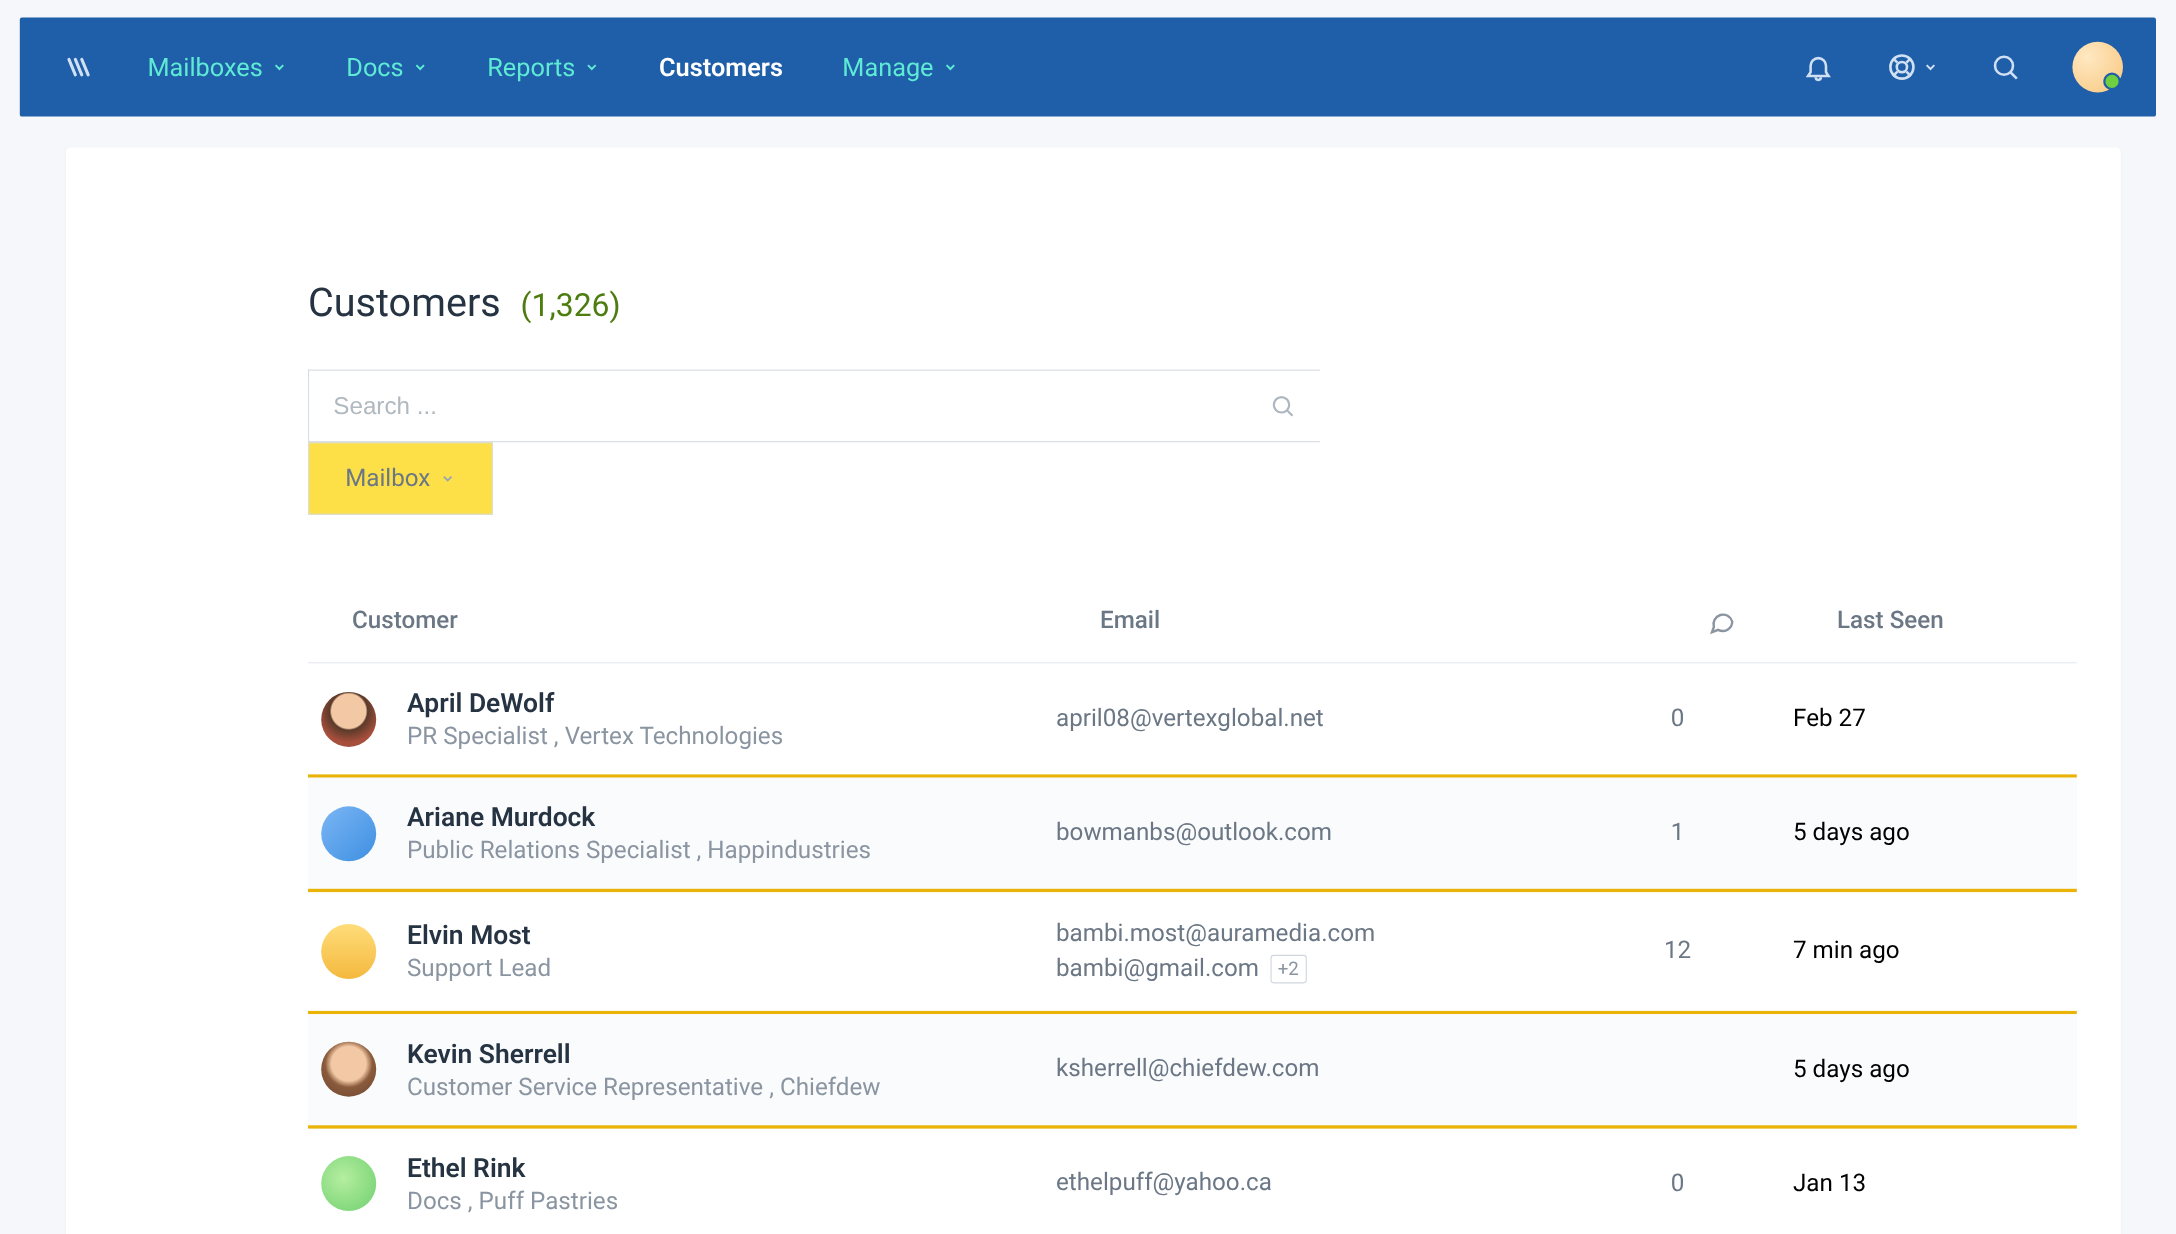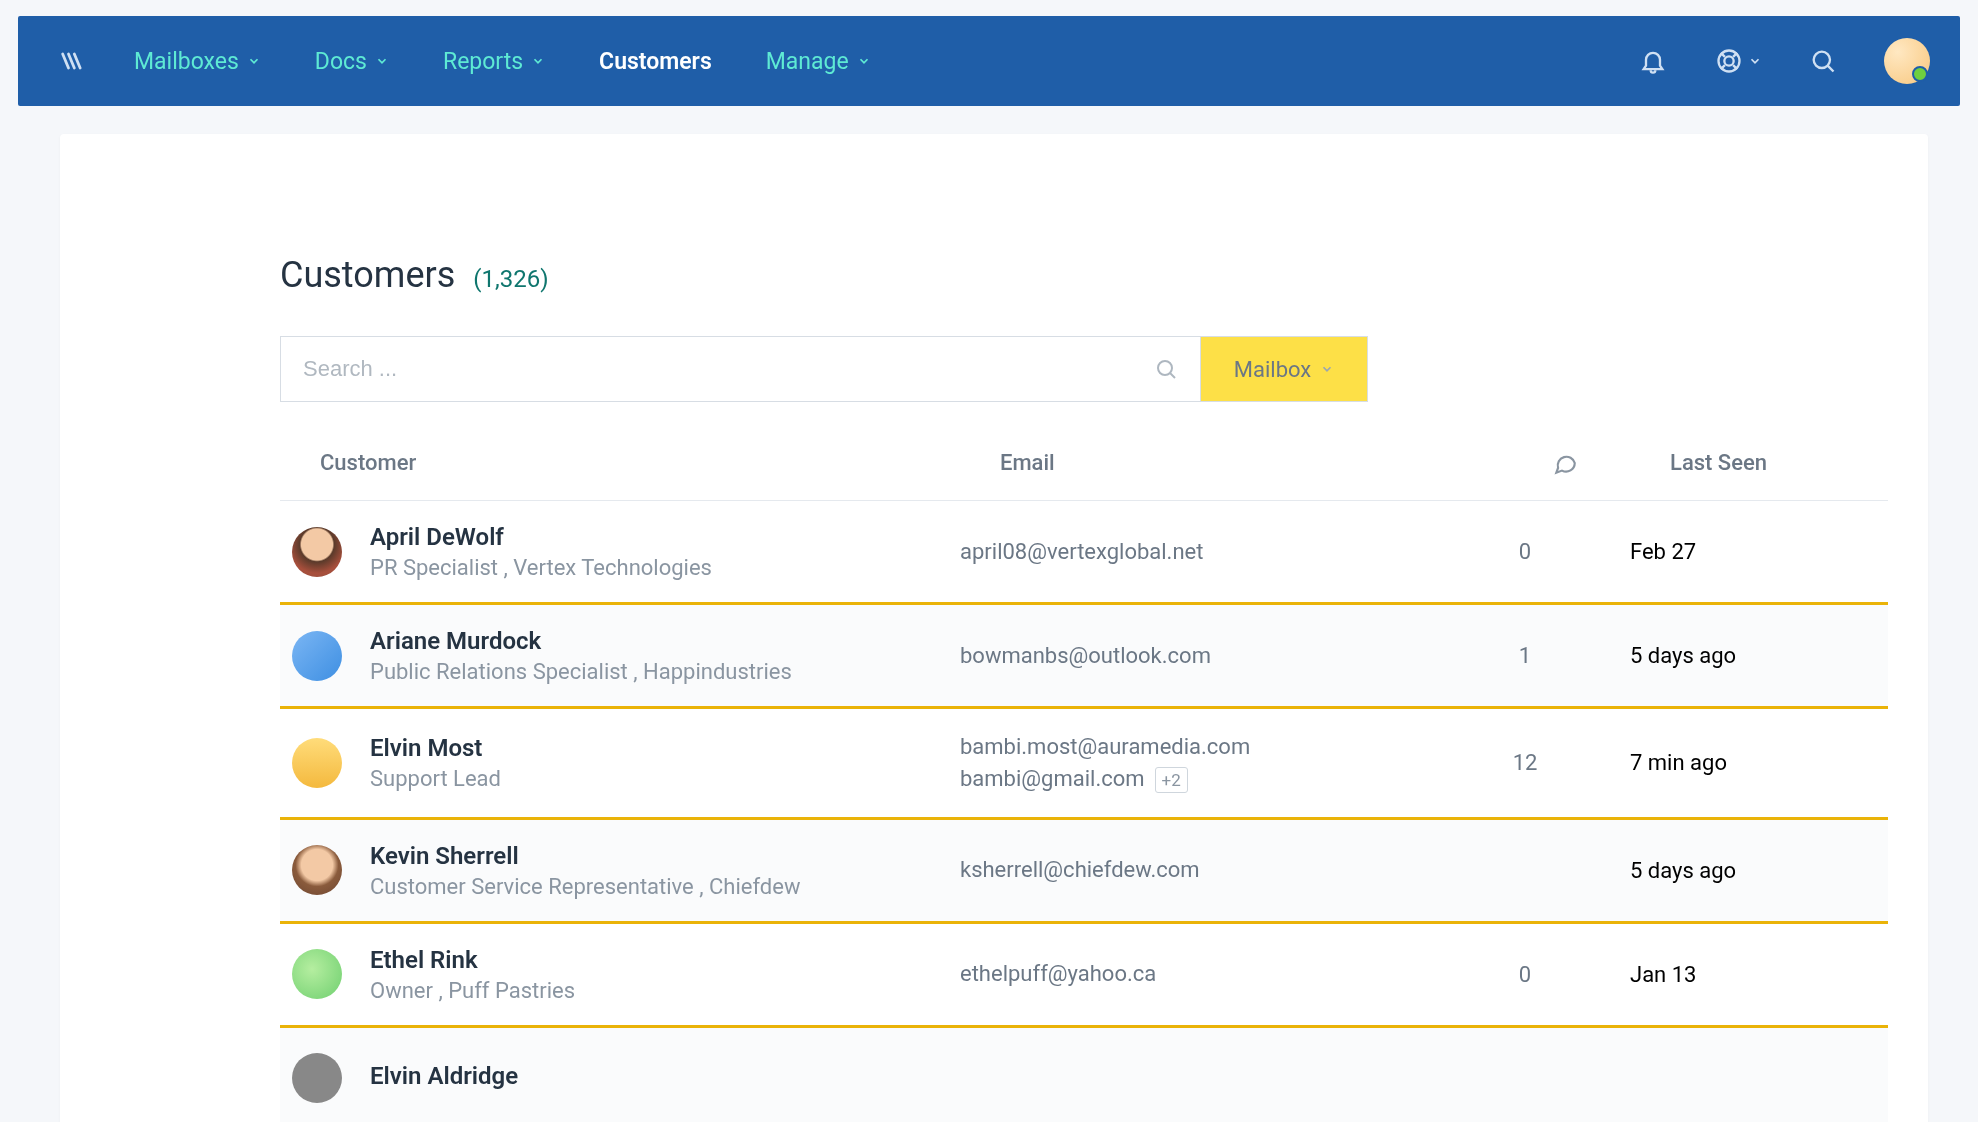--- a/index.html
+++ b/index.html
@@ -58,26 +58,27 @@
     padding: 120px 0 0 0;
     box-shadow: 0 1px 3px rgba(0,0,0,0.04);
     position: relative;
   }
 
   .heading-row {
     display:flex; align-items: baseline; gap: 18px;
     padding: 0 0 40px 220px;
   }
   .heading { font-size: 36px; font-weight: 400; color:#253342; }
-  .count { font-size: 24px; color:#0f766e; }
+  .count { font-size: 29px; color:#4d7c0f; }
 
   .search-row {
     display:flex; gap:0;
     padding-left: 220px;
-    margin-bottom: 48px;
+    margin-bottom: 84px;
+    flex-direction: column;
   }
   .search-box {
     width: 920px; height: 66px;
     border: 1px solid #d7dde4; border-right: none;
     display:flex; align-items:center; padding: 0 22px;
     background:#fff;
   }
   .search-box input {
     flex:1; border:none; outline:none; font-size:22px; background:transparent;
     color:#556;
@@ -299,21 +300,21 @@
           <div>ksherrell@chiefdew.com</div>
         </div>
         <div class="conv-cell"></div>
         <div class="seen-cell">5 days ago</div>
       </div>
       <div class="row">
         <div class="cust-cell">
           <div class="row-avatar av-green"></div>
           <div class="cust-text">
             <div class="name">Ethel Rink</div>
-            <div class="sub">Owner , Puff Pastries</div>
+            <div class="sub">Docs , Puff Pastries</div>
           </div>
         </div>
         <div class="email-cell">
           <div>ethelpuff@yahoo.ca</div>
         </div>
         <div class="conv-cell">0</div>
         <div class="seen-cell">Jan 13</div>
       </div>
       <div class="row alt">
         <div class="cust-cell">

